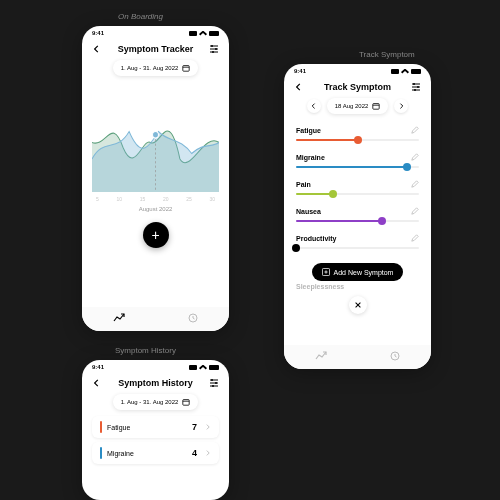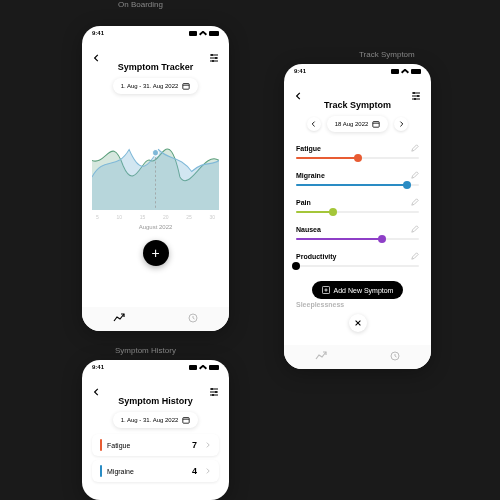--- a/index.html
+++ b/index.html
@@ -38,21 +38,21 @@
   .signal, .wifi, .battery { width: 8px; height: 5px; background: #000; border-radius: 1px; }
   .wifi { clip-path: polygon(50% 0, 100% 70%, 85% 100%, 50% 50%, 15% 100%, 0 70%); }
   .battery { border-radius: 1px; width: 10px; }
   .screen-header {
     display: flex;
     justify-content: space-between;
     align-items: center;
     padding: 4px 10px 6px;
   }
   .back-btn { width: 10px; height: 10px; display:flex; align-items:center; justify-content:center; }
-  .title { font-size: 9px; font-weight: 700; margin-top: 18px; }
+  .title { font-size: 9px; font-weight: 700; }
   .settings-btn { width: 10px; height: 10px; display:flex; align-items:center; justify-content:center; }
   .pill {
     background: #fff;
     border-radius: 10px;
     box-shadow: 0 1px 4px rgba(0,0,0,0.12);
     padding: 4px 8px;
     font-size: 6px;
     display: flex;
     align-items: center;
     gap: 4px;
@@ -123,21 +123,21 @@
     font-size: 7px;
   }
   .hist-left { display:flex; align-items:center; gap:5px; }
   .hist-bar { width:2px; height:12px; border-radius:1px; }
   .hist-val { font-size: 9px; font-weight:600; margin-right: 4px; }
   .hist-chev { font-size: 7px; color:#bbb; }
 </style>
 </head>
 <body>
 
-<div class="label" style="left:118px; top:0;">On Boarding</div>
+<div class="label" style="left:118px; top:12px;font-style:italic;">On Boarding</div>
 <div class="label" style="left:359px; top:50px;">Track Symptom</div>
 <div class="label" style="left:115px; top:346px;">Symptom History</div>
 
 <div class="phone" style="left:82px; top:26px; width:147px; height:305px;">
   <div class="statusbar">
     <span>9:41</span>
     <div class="status-icons">
       <div class="signal"></div>
       <div class="wifi"></div>
       <div class="battery"></div>

